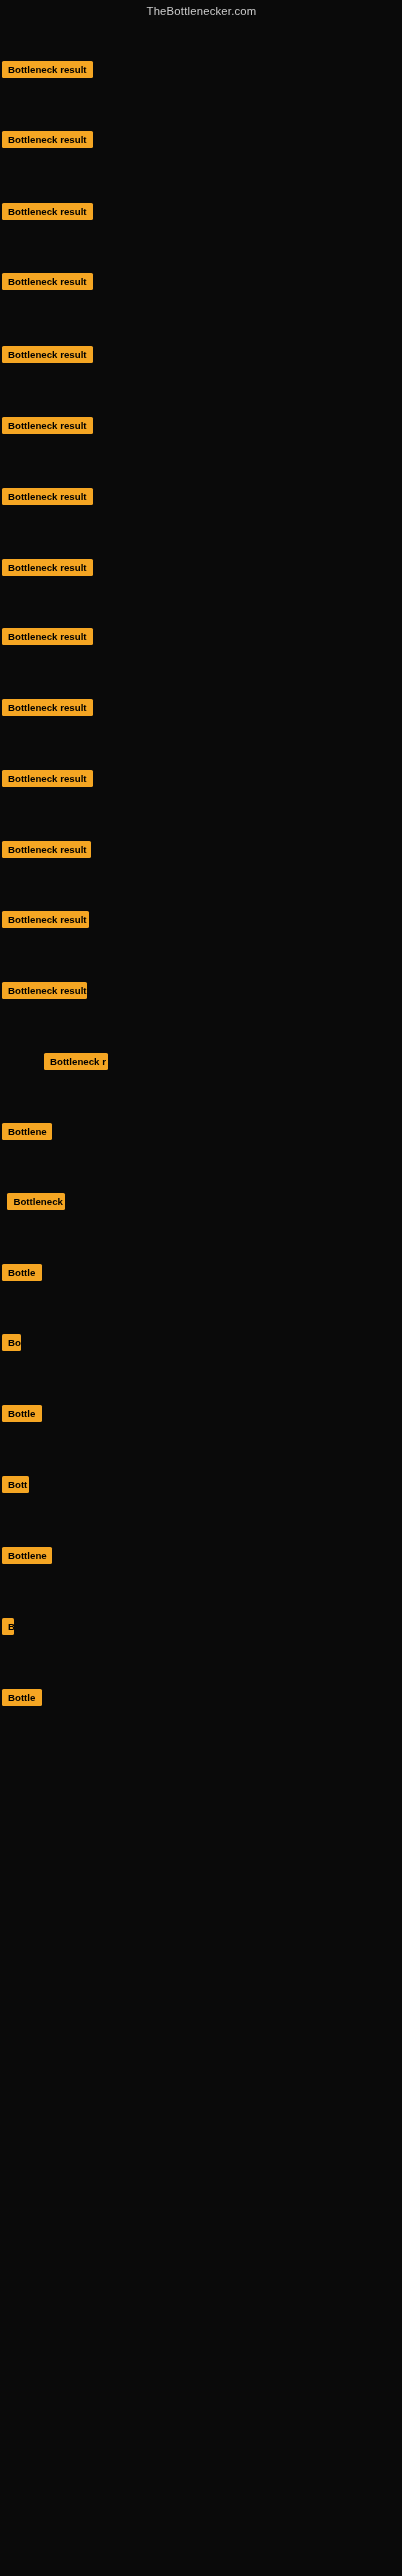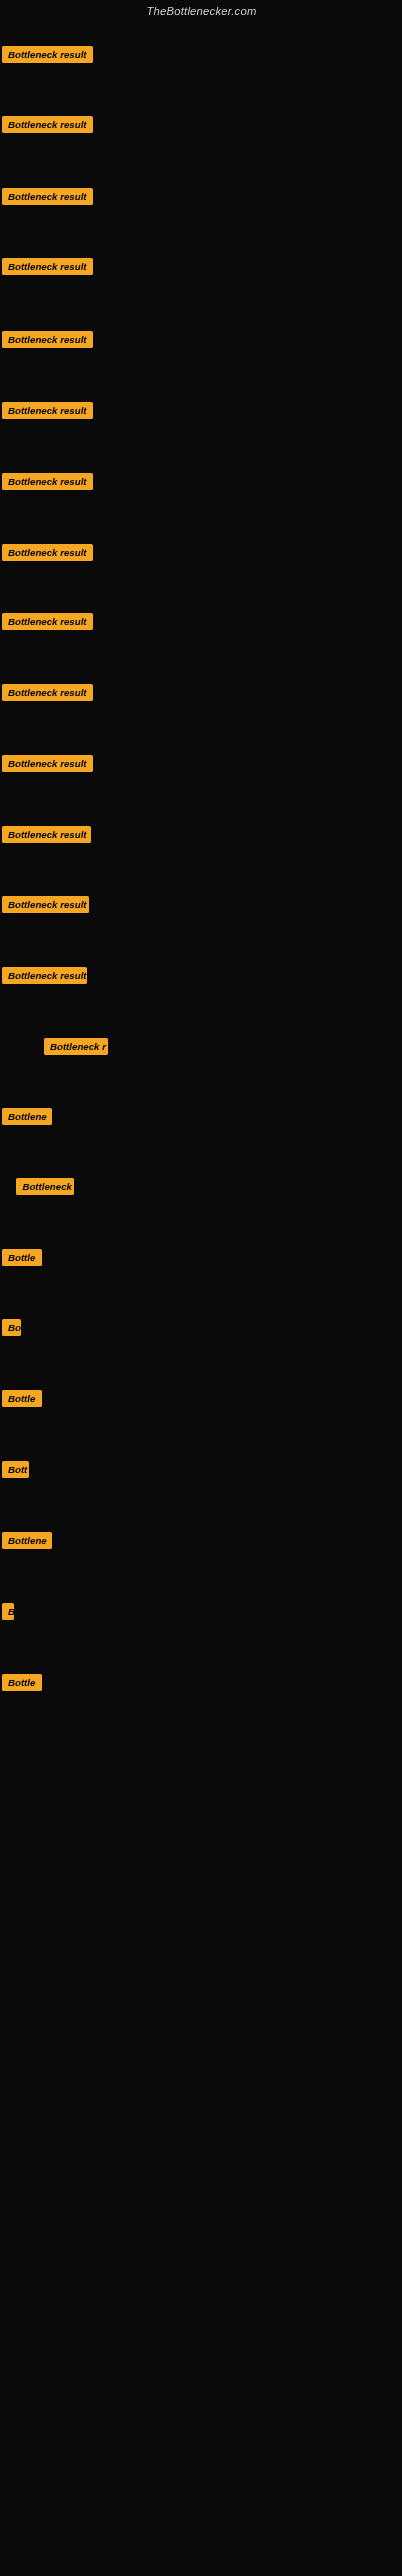--- a/index.html
+++ b/index.html
@@ -1,19 +1,18 @@
 <!DOCTYPE html>
 <html style="font-size:13px"><head>
   <meta charset="utf-8">
   <style>
     * {
       margin: 0;
       padding: 0;
       box-sizing: border-box;
-      font-style: italic;
     }
 
     body {
       background-color: #0a0a0a;
       width: 403px;
       min-height: 2576px;
       font-family: Arial, sans-serif;
       position: relative;
     }
 
@@ -28,20 +27,21 @@
     .bottleneck-badge {
       background-color: #f5a623;
       color: #000000;
       font-size: 9.7px;
       font-weight: bold;
       padding: 3.2px 6.4px;
       display: inline-block;
       border-radius: 1.6px;
       white-space: nowrap;
       overflow: hidden;
+      margin-top: 15px;
     }
 
     .badge-row {
       position: absolute;
       left: 0;
     }
   </style>
 </head>
 <body>
 
@@ -59,21 +59,21 @@
     <div class="badge-row" style="top: 473px; left: 1.6px;"><span class="bottleneck-badge" style="max-width: 103px;">Bottleneck result</span></div>
     <div class="badge-row" style="top: 544px; left: 1.6px;"><span class="bottleneck-badge" style="max-width: 101px;">Bottleneck result</span></div>
     <div class="badge-row" style="top: 613px; left: 1.6px;"><span class="bottleneck-badge" style="max-width: 101px;">Bottleneck result</span></div>
     <div class="badge-row" style="top: 684px; left: 1.6px;"><span class="bottleneck-badge" style="max-width: 100px;">Bottleneck result</span></div>
     <div class="badge-row" style="top: 755px; left: 1.6px;"><span class="bottleneck-badge" style="max-width: 98px;">Bottleneck result</span></div>
     <div class="badge-row" style="top: 826px; left: 1.6px;"><span class="bottleneck-badge" style="max-width: 89px;">Bottleneck result</span></div>
     <div class="badge-row" style="top: 896px; left: 1.6px;"><span class="bottleneck-badge" style="max-width: 87px;">Bottleneck result</span></div>
     <div class="badge-row" style="top: 967px; left: 1.6px;"><span class="bottleneck-badge" style="max-width: 85px;">Bottleneck result</span></div>
     <div class="badge-row" style="top: 1038px; left: 1.6px; padding-left: 42px;"><span class="bottleneck-badge" style="max-width: 64px;">Bottleneck r</span></div>
     <div class="badge-row" style="top: 1108px; left: 1.6px;"><span class="bottleneck-badge" style="max-width: 50px;">Bottlene</span></div>
-    <div class="badge-row" style="top: 1178px; left: 16px;"><span class="bottleneck-badge" style="max-width: 58px;">Bottleneck</span></div>
+    <div class="badge-row" style="top: 1178px; left: 7px;"><span class="bottleneck-badge" style="max-width: 58px;">Bottleneck</span></div>
     <div class="badge-row" style="top: 1249px; left: 1.6px;"><span class="bottleneck-badge" style="max-width: 40px;">Bottle</span></div>
     <div class="badge-row" style="top: 1319px; left: 1.6px;"><span class="bottleneck-badge" style="max-width: 19.3px;">Bo</span></div>
     <div class="badge-row" style="top: 1390px; left: 1.6px;"><span class="bottleneck-badge" style="max-width: 40px;">Bottle</span></div>
     <div class="badge-row" style="top: 1461px; left: 1.6px;"><span class="bottleneck-badge" style="max-width: 27px;">Bott</span></div>
     <div class="badge-row" style="top: 1532px; left: 1.6px;"><span class="bottleneck-badge" style="max-width: 50px;">Bottlene</span></div>
     <div class="badge-row" style="top: 1603px; left: 1.6px;"><span class="bottleneck-badge" style="max-width: 11.3px;">B</span></div>
     <div class="badge-row" style="top: 1674px; left: 1.6px;"><span class="bottleneck-badge" style="max-width: 40px;">Bottle</span></div>
   </div>
 
 

